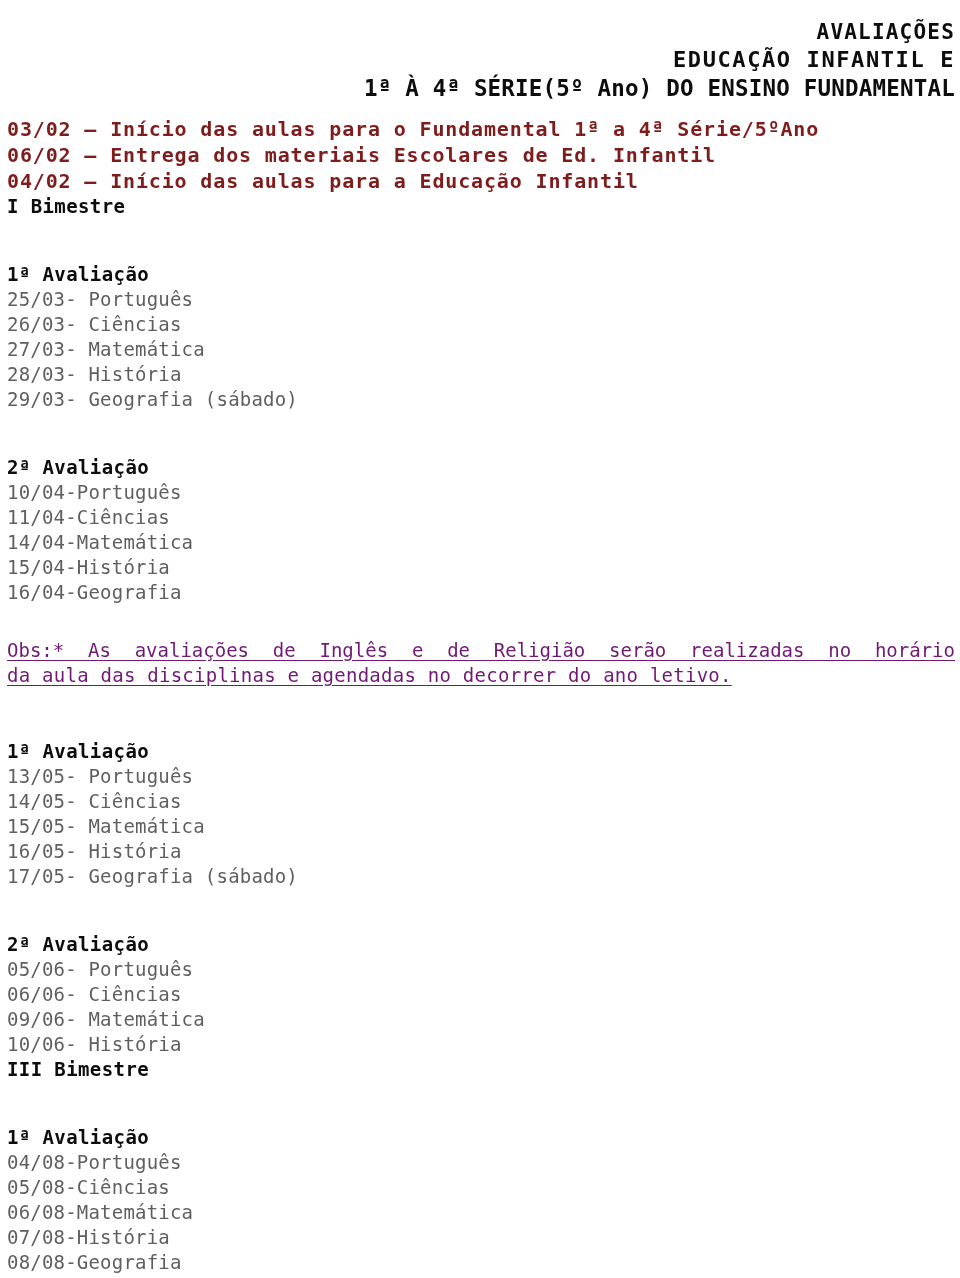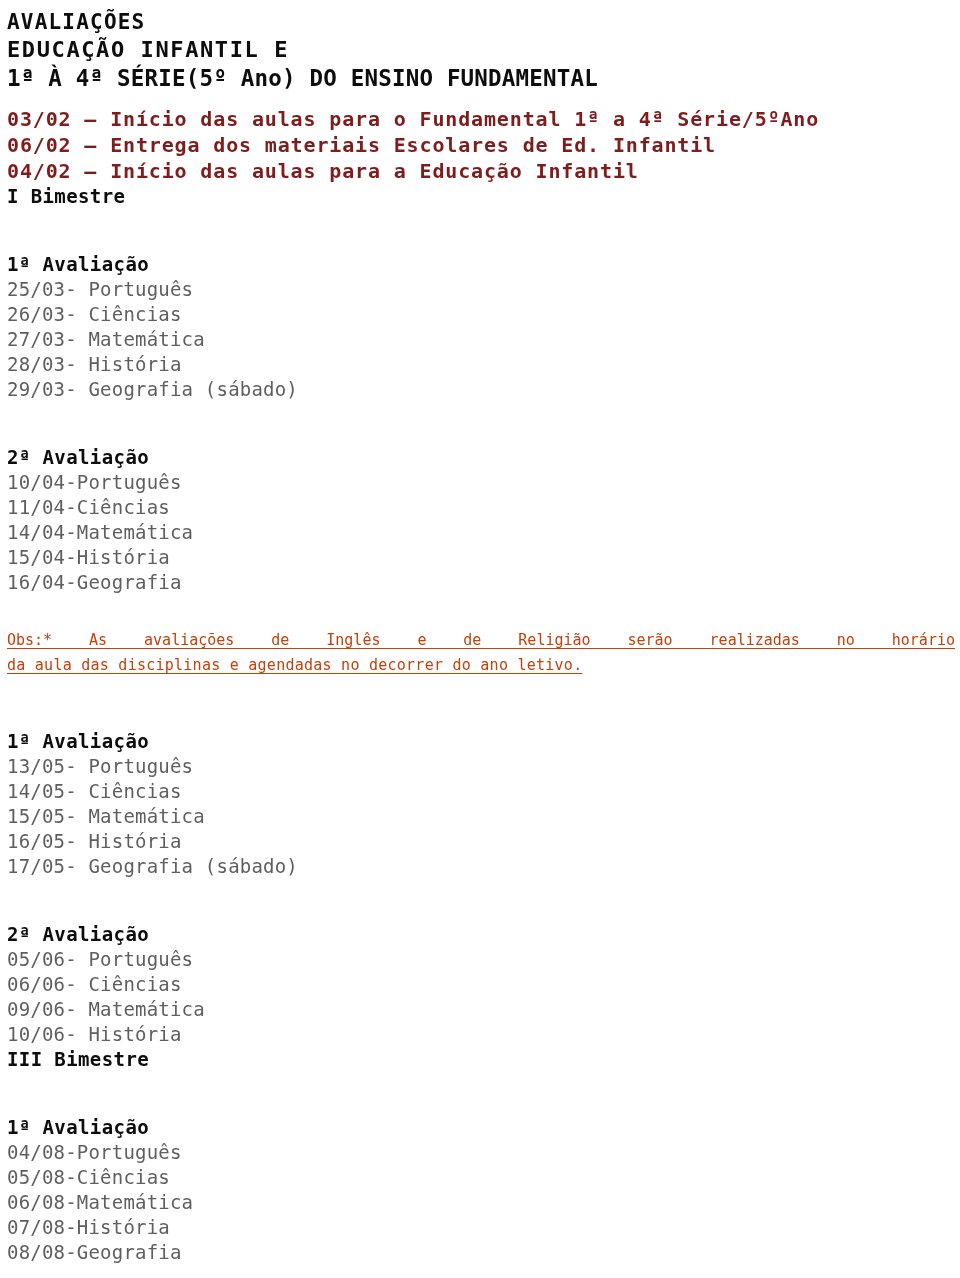--- a/index.html
+++ b/index.html
@@ -19,22 +19,22 @@
   .page {
     position: relative;
     width: 960px;
     height: 1278px;
     box-sizing: border-box;
     padding: 0 5px 0 7px;
   }
 
   
   .title-block {
-    padding-top: 8px;
-    text-align: left;
+    padding-top: 18px;
+    text-align: right;
   }
   .title-line {
     font-weight: bold;
     color: #0d0d0d;
     font-size: 22.5px;
     line-height: 28px;
     letter-spacing: 0.6px;
     white-space: nowrap;
   }
   .title-line.t1 { font-size: 21px; letter-spacing: 1.2px; }
@@ -77,22 +77,22 @@
     font-weight: normal;
     font-size: 19px;
     line-height: 25px;
     letter-spacing: 0.2px;
     white-space: pre;
   }
 
   
   .obs {
     margin-top: 33px;
-    color: #c2410c;
-    font-size: 15px;
+    color: #701a75;
+    font-size: 19px;
     line-height: 25px;
     text-decoration: underline;
     text-underline-offset: 3px;
   }
   .obs .obs-l1 {
     display: block;
     text-align: justify;
     text-align-last: justify;
     white-space: normal;
   }

